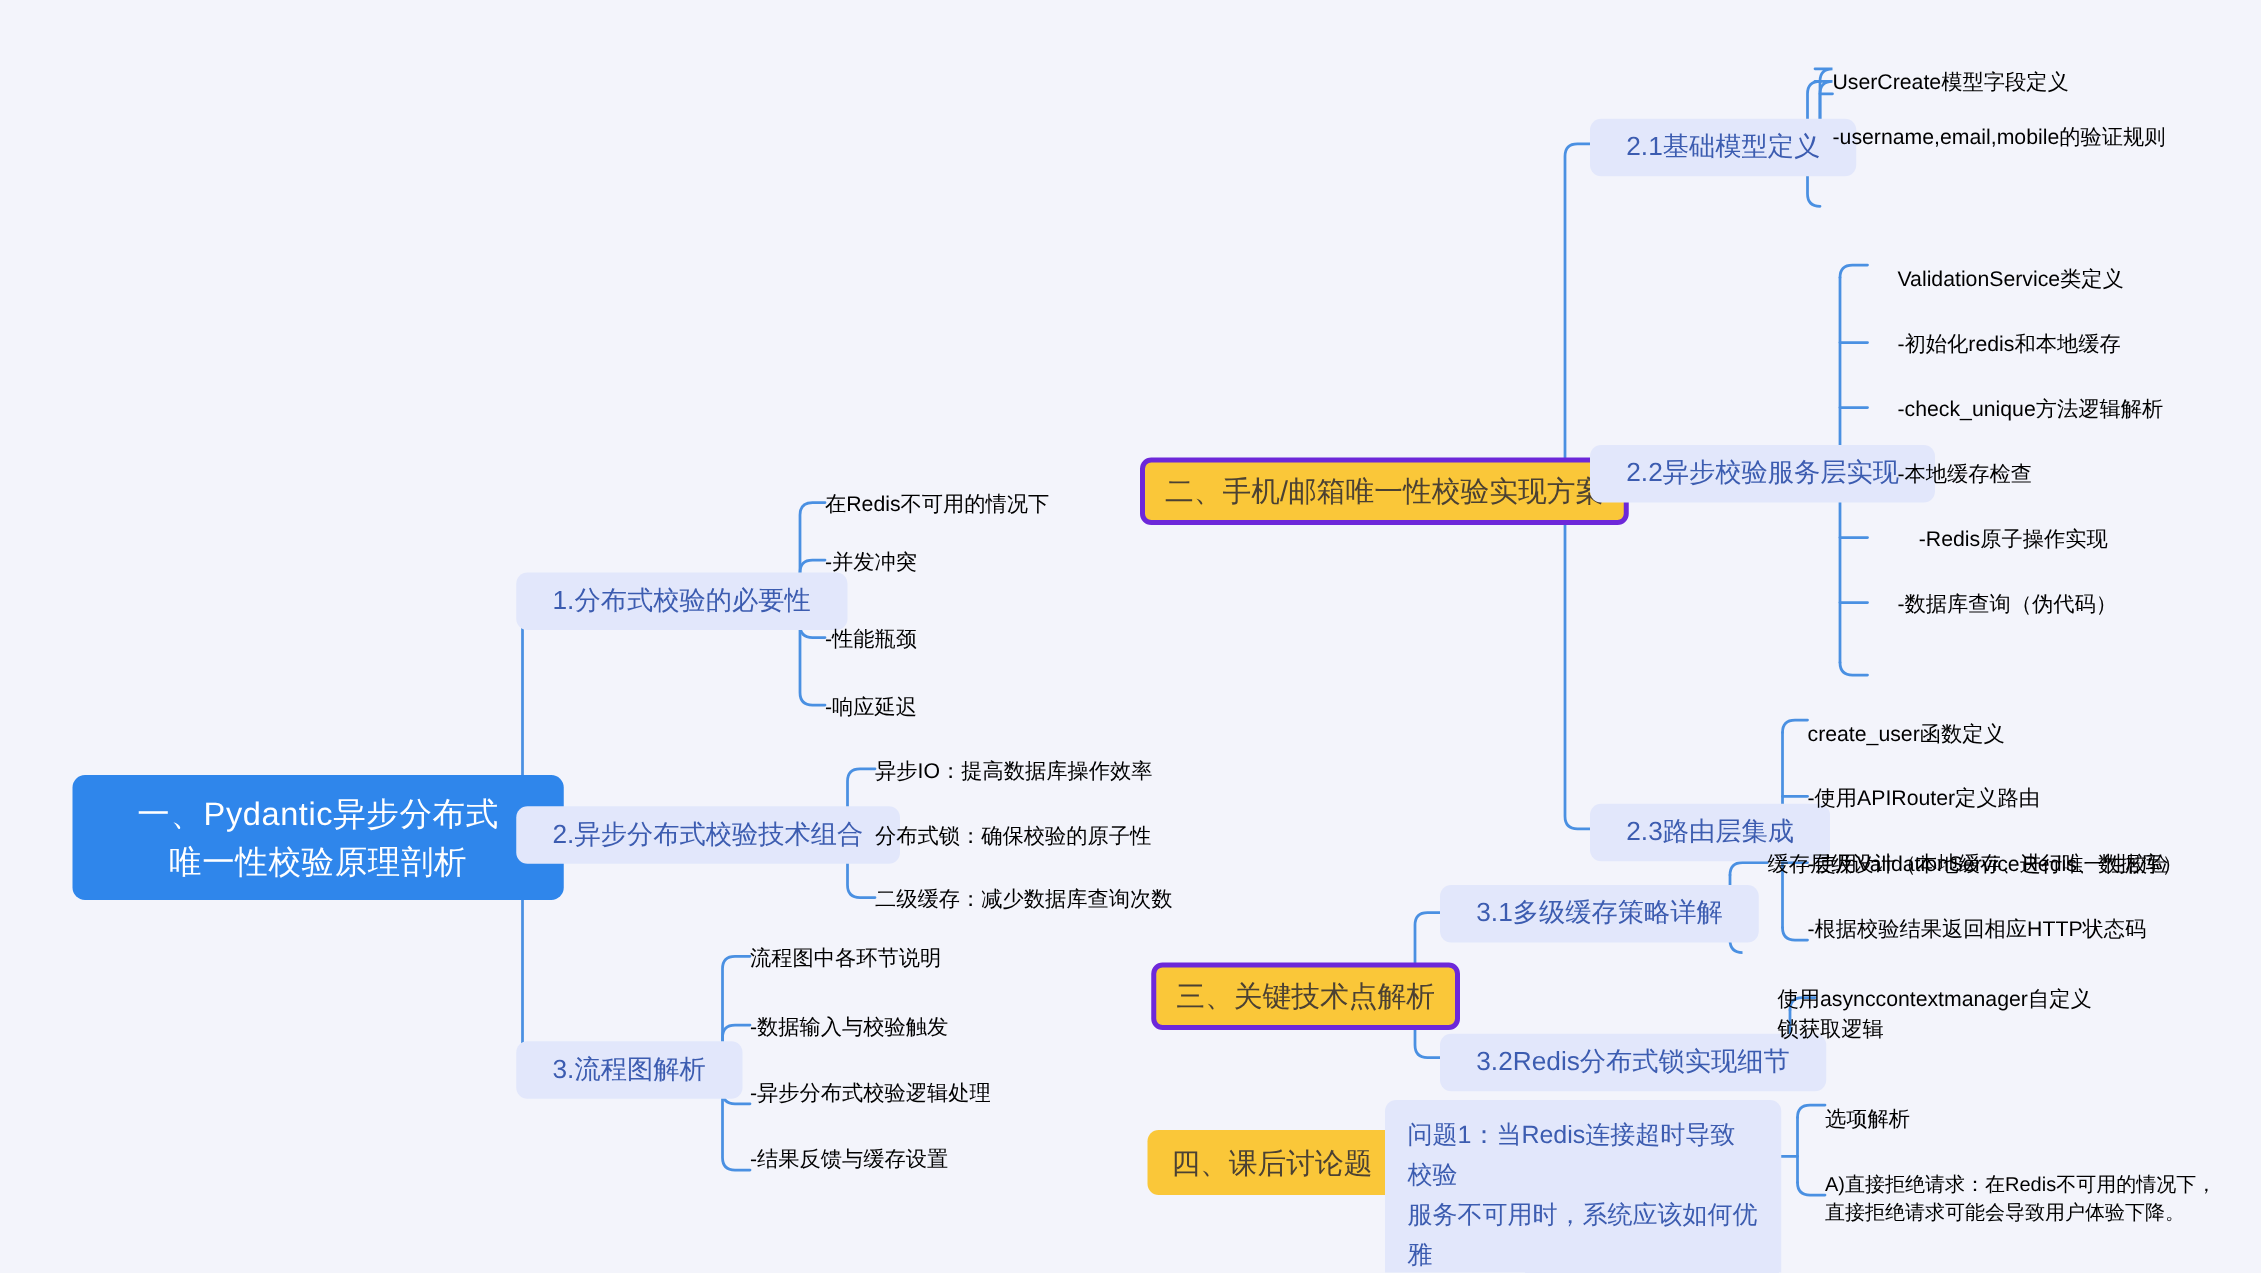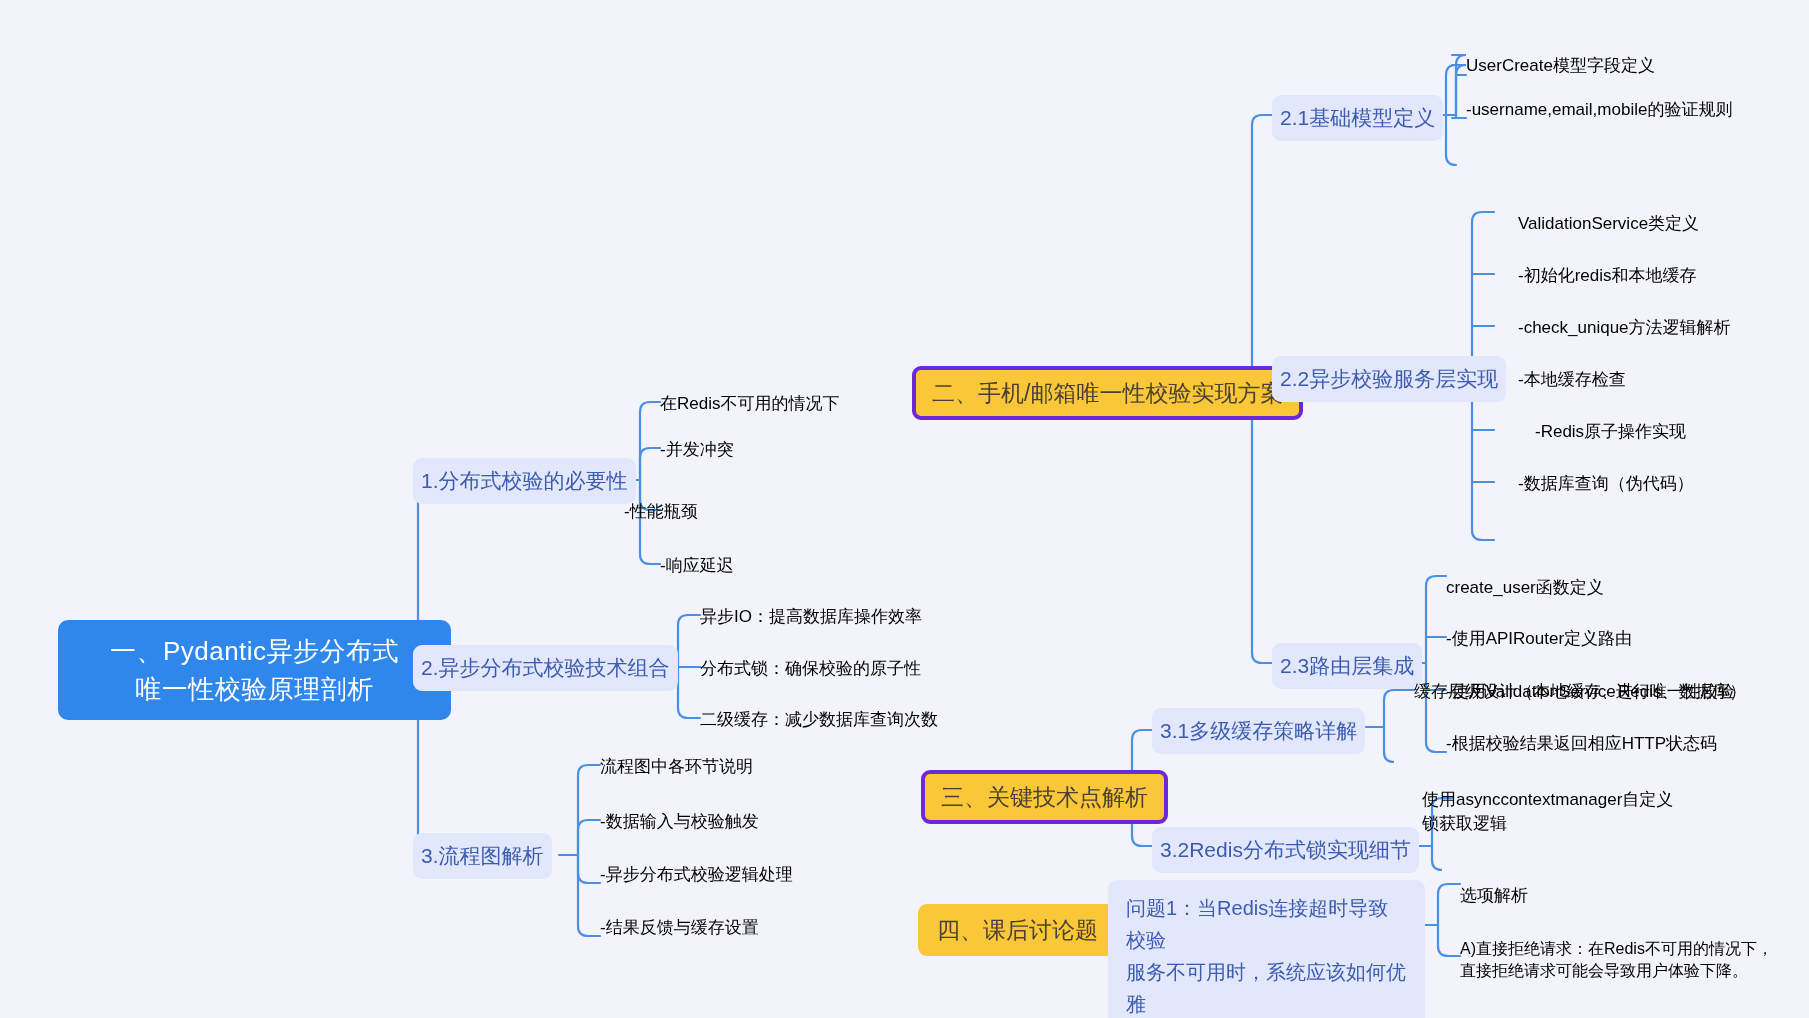--- a/index.html
+++ b/index.html
@@ -21,21 +21,21 @@
     font-size:26px;line-height:38px;
     text-align:center;
     padding:12px 18px;
     letter-spacing:.5px;
   }
   
   .n-chip{
     background:#e2e7fb;color:#3c5cb0;
     border-radius:9px;
     font-size:21px;line-height:30px;
-    padding:8px 8px;
+    padding:8px 29px;
     white-space:nowrap;
   }
   
   .n-topic{
     background:#fac739;color:#4b4133;
     border:4px solid #6d28d9;
     border-radius:9px;
     font-size:23px;line-height:32px;
     padding:7px 16px;
     white-space:nowrap;
@@ -142,21 +142,21 @@
   </svg>
 
   <div class="node n-root" style="left:58px;top:620px;width:393px;">
     <div>一、Pydantic异步分布式</div>
     <div>唯一性校验原理剖析</div>
   </div>
 
   <div class="node n-chip" style="left:413px;top:458px;">1.分布式校验的必要性</div>
   <div class="node n-leaf" style="left:660px;top:390px;">在Redis不可用的情况下</div>
   <div class="node n-leaf" style="left:660px;top:436px;">-并发冲突</div>
-  <div class="node n-leaf" style="left:624px;top:498px;">-性能瓶颈</div>
+  <div class="node n-leaf" style="left:660px;top:498px;">-性能瓶颈</div>
   <div class="node n-leaf" style="left:660px;top:552px;">-响应延迟</div>
 
   <div class="node n-chip" style="left:413px;top:645px;">2.异步分布式校验技术组合</div>
   <div class="node n-leaf" style="left:700px;top:603px;">异步IO：提高数据库操作效率</div>
   <div class="node n-leaf" style="left:700px;top:655px;">分布式锁：确保校验的原子性</div>
   <div class="node n-leaf" style="left:700px;top:706px;">二级缓存：减少数据库查询次数</div>
 
   <div class="node n-chip" style="left:413px;top:833px;">3.流程图解析</div>
   <div class="node n-leaf" style="left:600px;top:753px;">流程图中各环节说明</div>
   <div class="node n-leaf" style="left:600px;top:808px;">-数据输入与校验触发</div>

